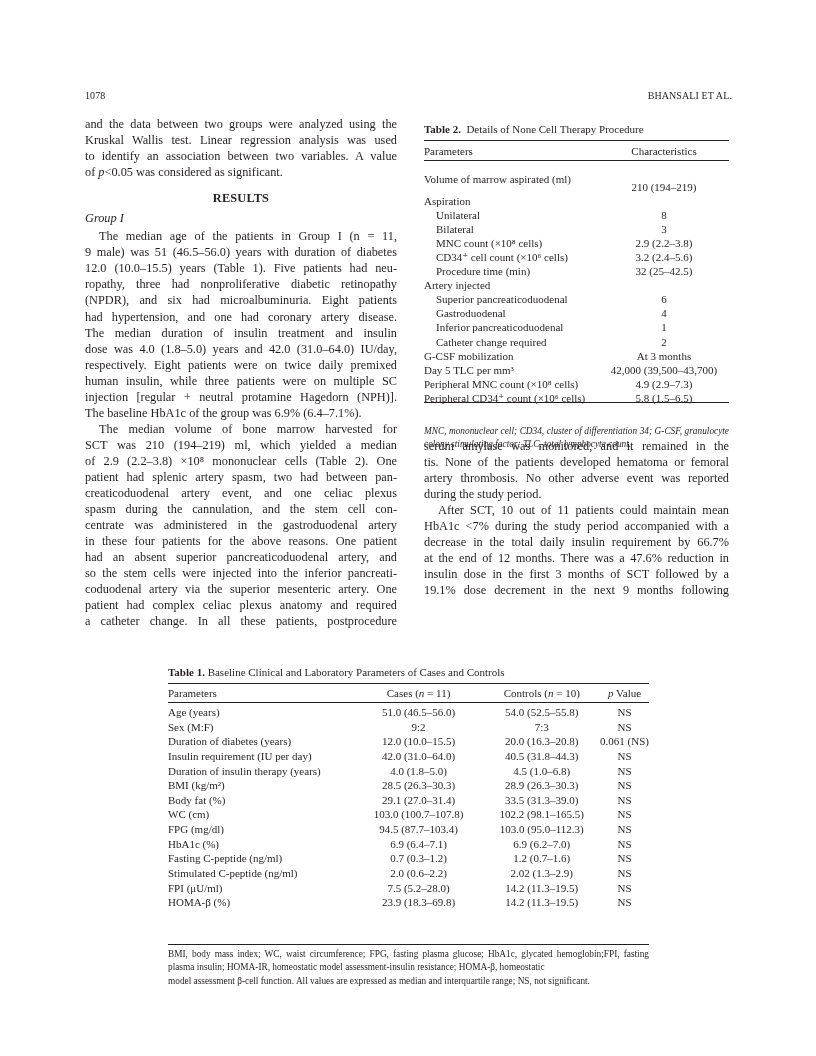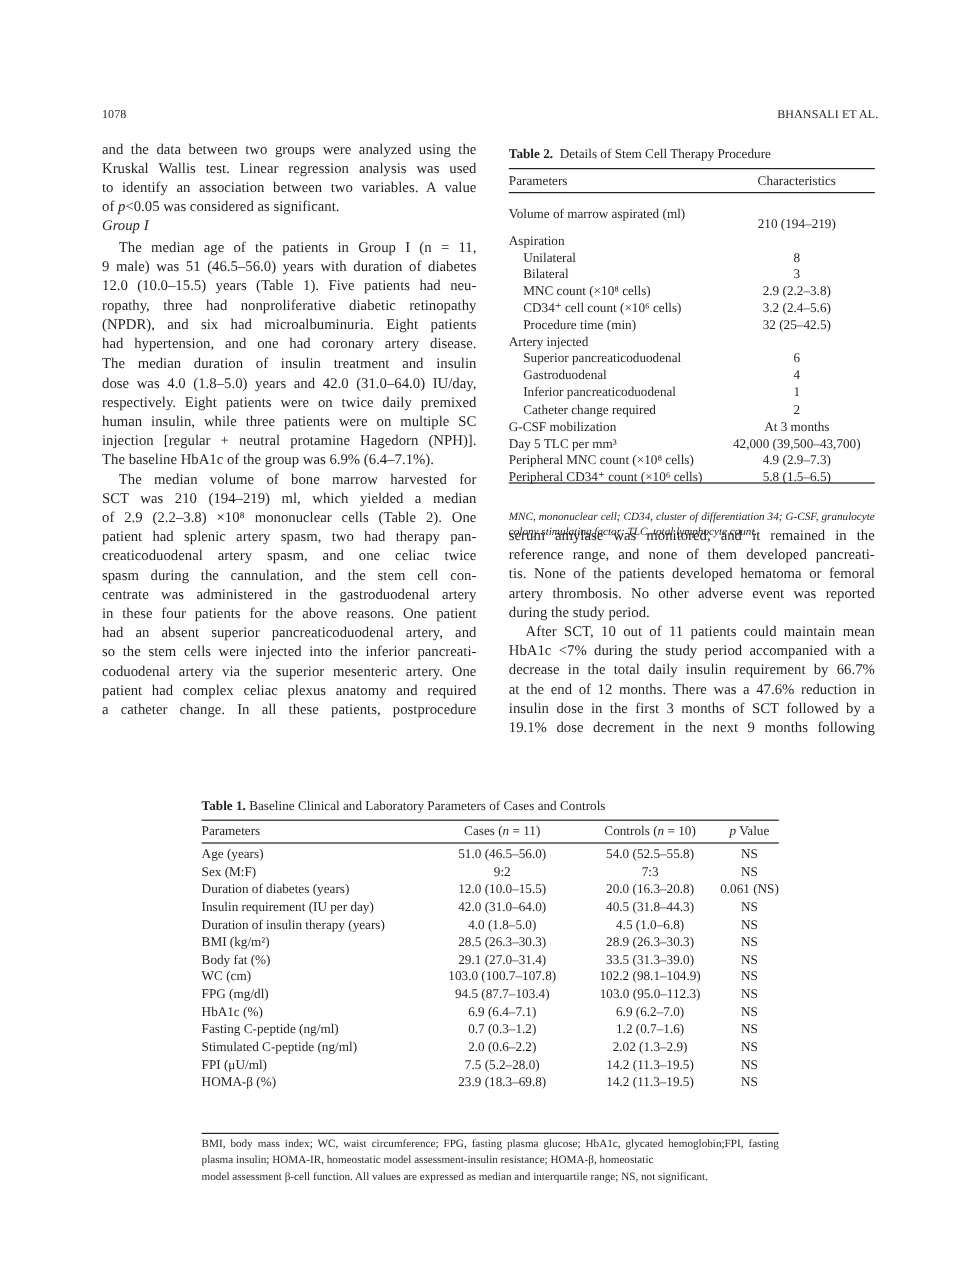--- a/index.html
+++ b/index.html
@@ -31,53 +31,54 @@
 <div class="abs runhead" style="left:85px;">1078</div>
 <div class="abs runhead" style="right:84px;">BHANSALI ET AL.</div>
 
 <div class="col" style="left:85px; top:116px; width:312px;">
   <div>
     <span class="justline">and the data between two groups were analyzed using the</span>
     <span class="justline">Kruskal Wallis test. Linear regression analysis was used</span>
     <span class="justline">to identify an association between two variables. A value</span>
     <span style="display:block;"><span>of </span><i>p</i><span>&lt;0.05 was considered as significant.</span></span>
   </div>
+  <div class="heading">RESULTS</div>
   <div class="subhead">Group I</div>
   <div id="lp1">
       <span class="justline" style="padding-left: 14px;">The median age of the patients in Group I (n = 11,</span>
       <span class="justline">9 male) was 51 (46.5–56.0) years with duration of diabetes</span>
       <span class="justline">12.0 (10.0–15.5) years (Table 1). Five patients had neu-</span>
       <span class="justline">ropathy, three had nonproliferative diabetic retinopathy</span>
       <span class="justline">(NPDR), and six had microalbuminuria. Eight patients</span>
       <span class="justline">had hypertension, and one had coronary artery disease.</span>
       <span class="justline">The median duration of insulin treatment and insulin</span>
       <span class="justline">dose was 4.0 (1.8–5.0) years and 42.0 (31.0–64.0) IU/day,</span>
       <span class="justline">respectively. Eight patients were on twice daily premixed</span>
       <span class="justline">human insulin, while three patients were on multiple SC</span>
       <span class="justline">injection [regular + neutral protamine Hagedorn (NPH)].</span>
       <span style="display: block;">The baseline HbA1c of the group was 6.9% (6.4–7.1%).</span>
     </div>
   <div id="lp2">
       <span class="justline" style="padding-left: 14px;">The median volume of bone marrow harvested for</span>
       <span class="justline">SCT was 210 (194–219) ml, which yielded a median</span>
       <span class="justline">of 2.9 (2.2–3.8) ×10⁸ mononuclear cells (Table 2). One</span>
-      <span class="justline">patient had splenic artery spasm, two had therapy pan-</span>
-      <span class="justline">creaticoduodenal artery spasm, and one celiac twice</span>
+      <span class="justline">patient had splenic artery spasm, two had between pan-</span>
+      <span class="justline">creaticoduodenal artery event, and one celiac plexus</span>
       <span class="justline">spasm during the cannulation, and the stem cell con-</span>
       <span class="justline">centrate was administered in the gastroduodenal artery</span>
       <span class="justline">in these four patients for the above reasons. One patient</span>
       <span class="justline">had an absent superior pancreaticoduodenal artery, and</span>
       <span class="justline">so the stem cells were injected into the inferior pancreati-</span>
       <span class="justline">coduodenal artery via the superior mesenteric artery. One</span>
       <span class="justline">patient had complex celiac plexus anatomy and required</span>
       <span class="justline">a catheter change. In all these patients, postprocedure</span>
     </div>
 </div>
 
-<div class="abs caption" style="left:424px; top:123px;"><b>Table 2.</b>&nbsp; <span>Details of Stem Cell Therapy Procedure</span></div>
+<div class="abs caption" style="left:424px; top:123px;"><b>Table 2.</b>&nbsp; <span>Details of None Cell Therapy Procedure</span></div>
 <div class="rule-thick" style="left:424px; top:140px; width:305px;"></div>
 <div class="rule-thin" style="left:424px; top:160px; width:305px;"></div>
 <table class="abs t2" style="left:424px; top:142px; width:305px;">
   <thead>
     <tr>
       <th style="text-align:left; width:175px;">Parameters</th>
       <th class="c">Characteristics</th>
     </tr>
   </thead>
   <tbody id="t2body" style="position:relative;">
@@ -146,21 +147,20 @@
         <td class="c">5.8 (1.5–6.5)</td>
       </tr>
     </tbody>
 </table>
 <div class="rule-thick" style="left:424px; top:402px; width:305px;"></div>
 <div class="abs foot" style="left:424px; top:425px; width:305px;font-style:italic;">MNC, mononuclear cell; CD34, cluster of differentiation 34; G-CSF, granulocyte colony stimulating factor; TLC, total lymphocyte count.</div>
 
 <div class="col" style="left:424px; top:438px; width:305px;">
   <div id="rp1">
       <span class="justline">serum amylase was monitored, and it remained in the</span>
-      <span class="justline">reference range, and none of them developed pancreati-</span>
       <span class="justline">tis. None of the patients developed hematoma or femoral</span>
       <span class="justline">artery thrombosis. No other adverse event was reported</span>
       <span style="display: block;">during the study period.</span>
     </div>
   <div id="rp2">
       <span class="justline" style="padding-left: 14px;">After SCT, 10 out of 11 patients could maintain mean</span>
       <span class="justline">HbA1c &lt;7% during the study period accompanied with a</span>
       <span class="justline">decrease in the total daily insulin requirement by 66.7%</span>
       <span class="justline">at the end of 12 months. There was a 47.6% reduction in</span>
       <span class="justline">insulin dose in the first 3 months of SCT followed by a</span>
@@ -219,21 +219,21 @@
       </tr>
       <tr>
         <td>Body fat (%)</td>
         <td class="c">29.1 (27.0–31.4)</td>
         <td class="c">33.5 (31.3–39.0)</td>
         <td class="c">NS</td>
       </tr>
       <tr>
         <td>WC (cm)</td>
         <td class="c">103.0 (100.7–107.8)</td>
-        <td class="c">102.2 (98.1–104.9)</td>
+        <td class="c">102.2 (98.1–165.5)</td>
         <td class="c">NS</td>
       </tr>
       <tr>
         <td>FPG (mg/dl)</td>
         <td class="c">94.5 (87.7–103.4)</td>
         <td class="c">103.0 (95.0–112.3)</td>
         <td class="c">NS</td>
       </tr>
       <tr>
         <td>HbA1c (%)</td>

